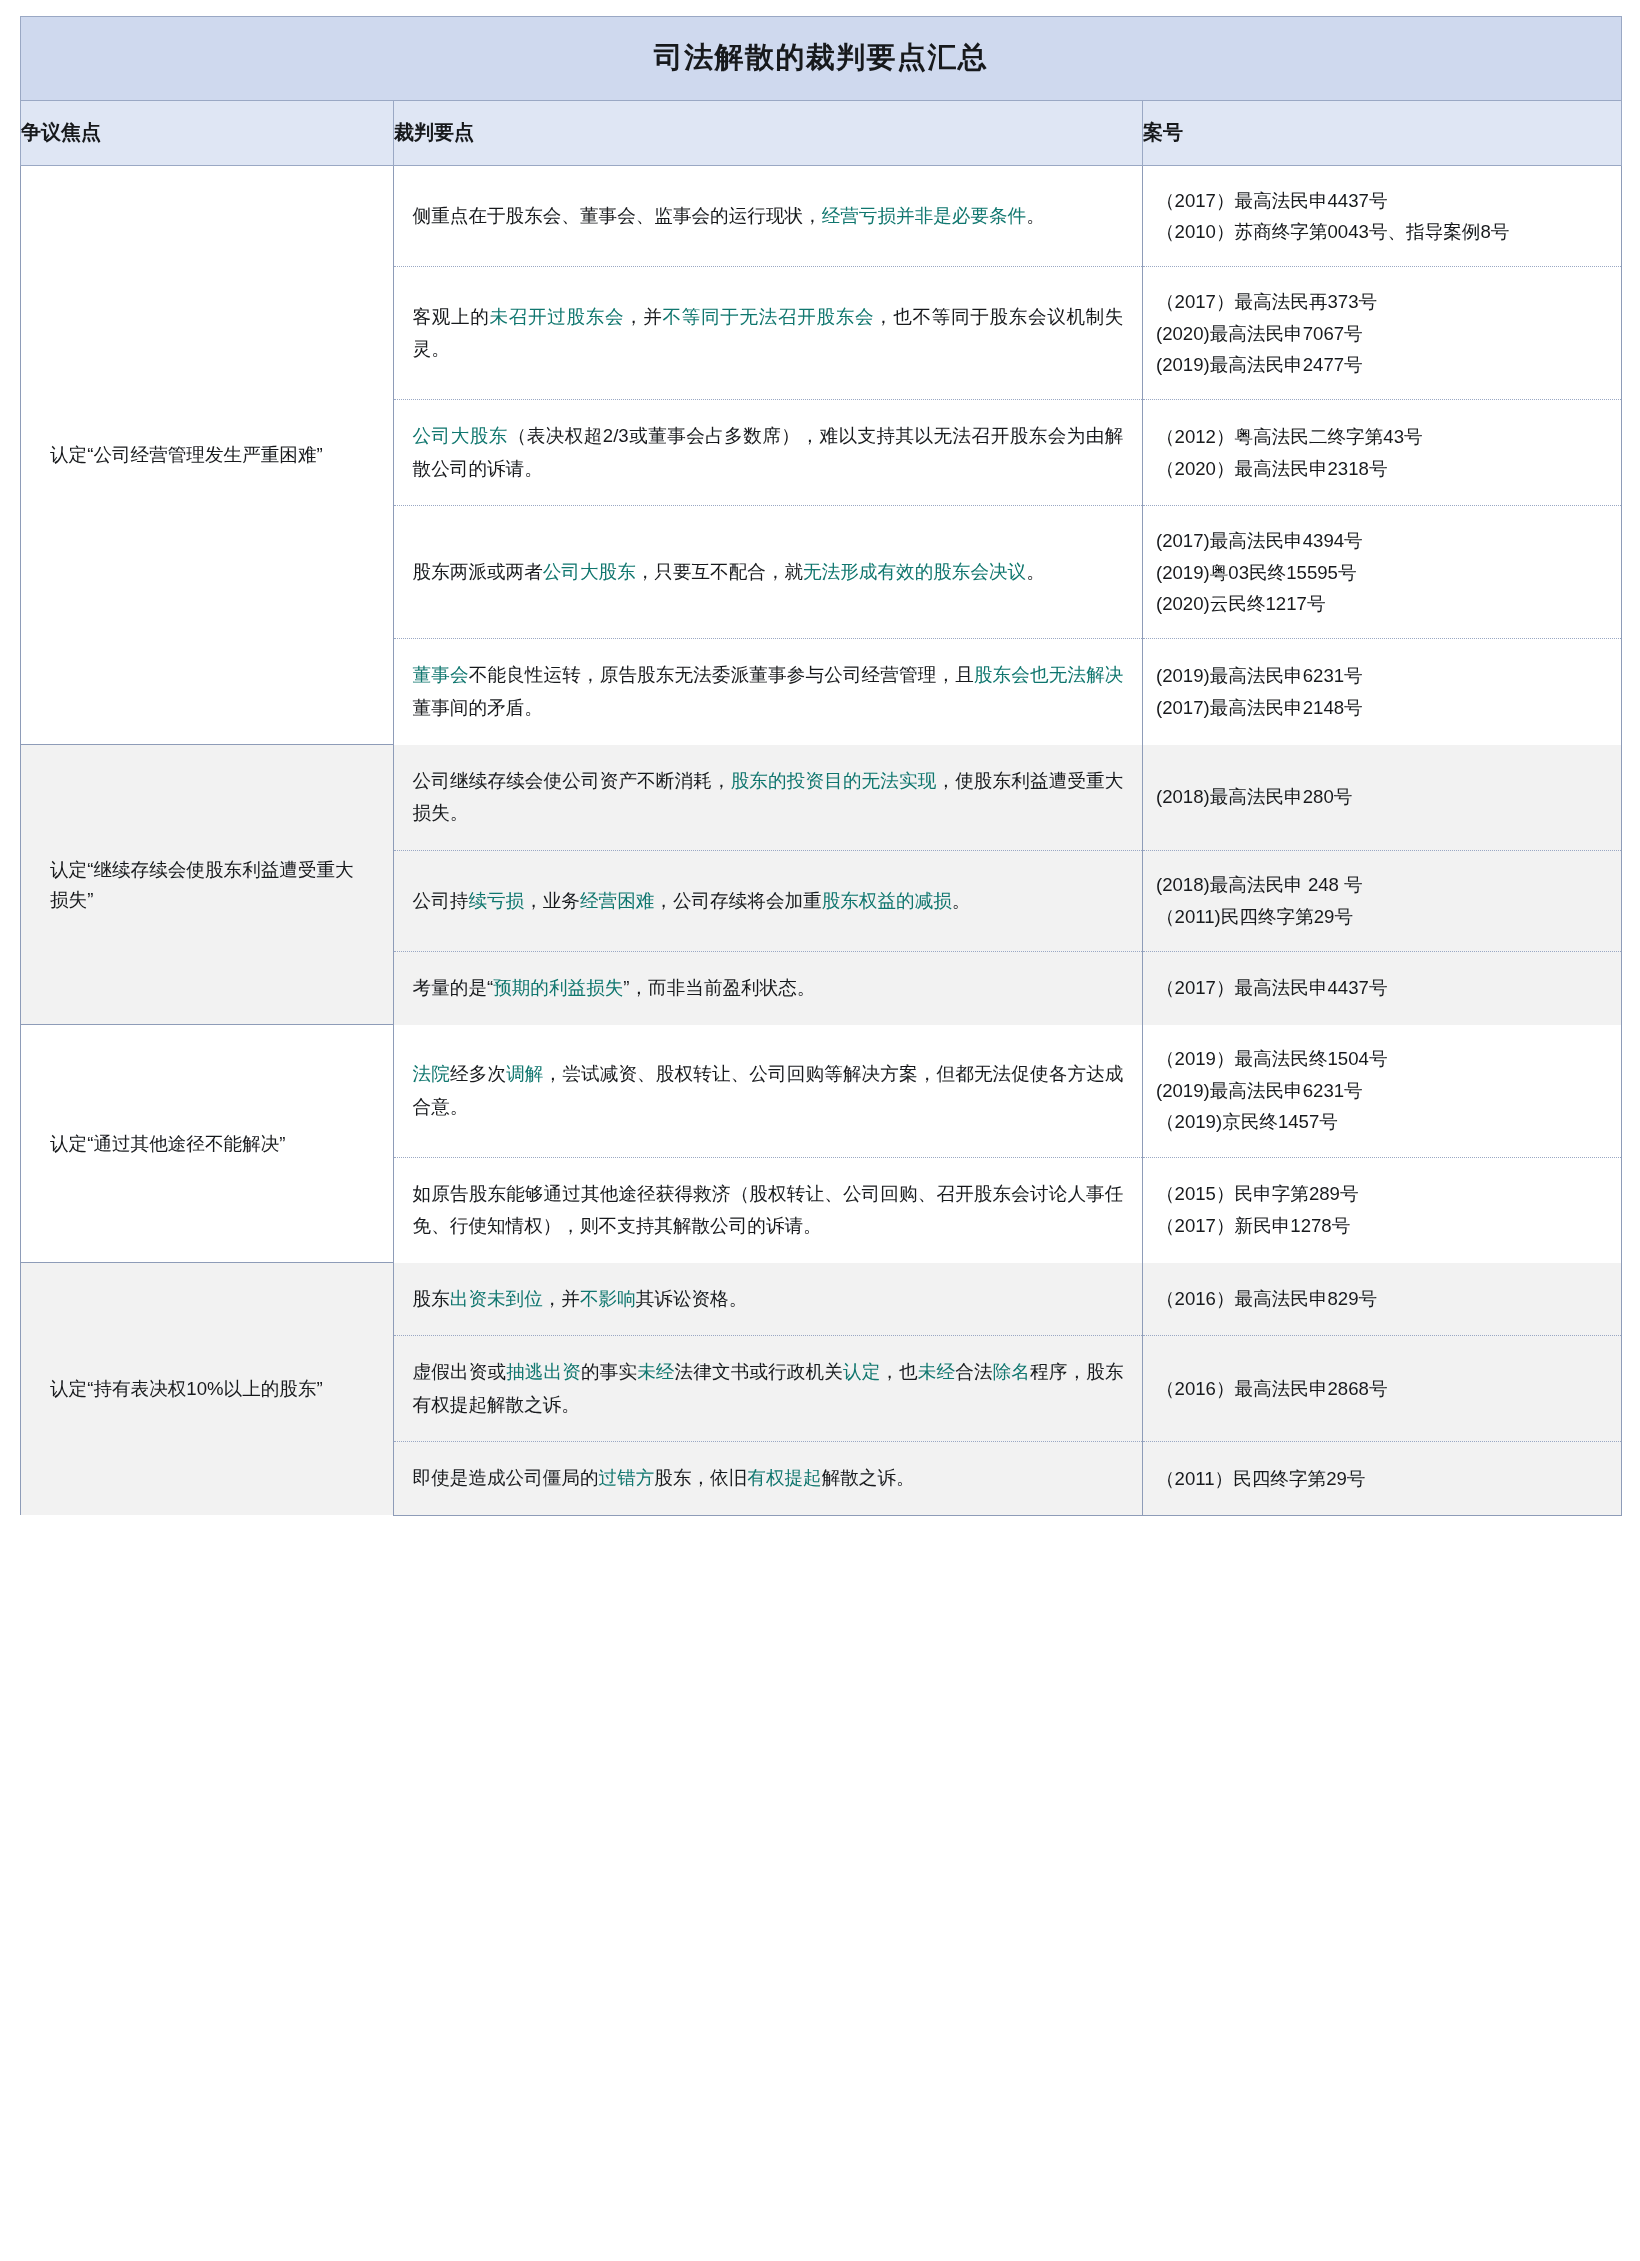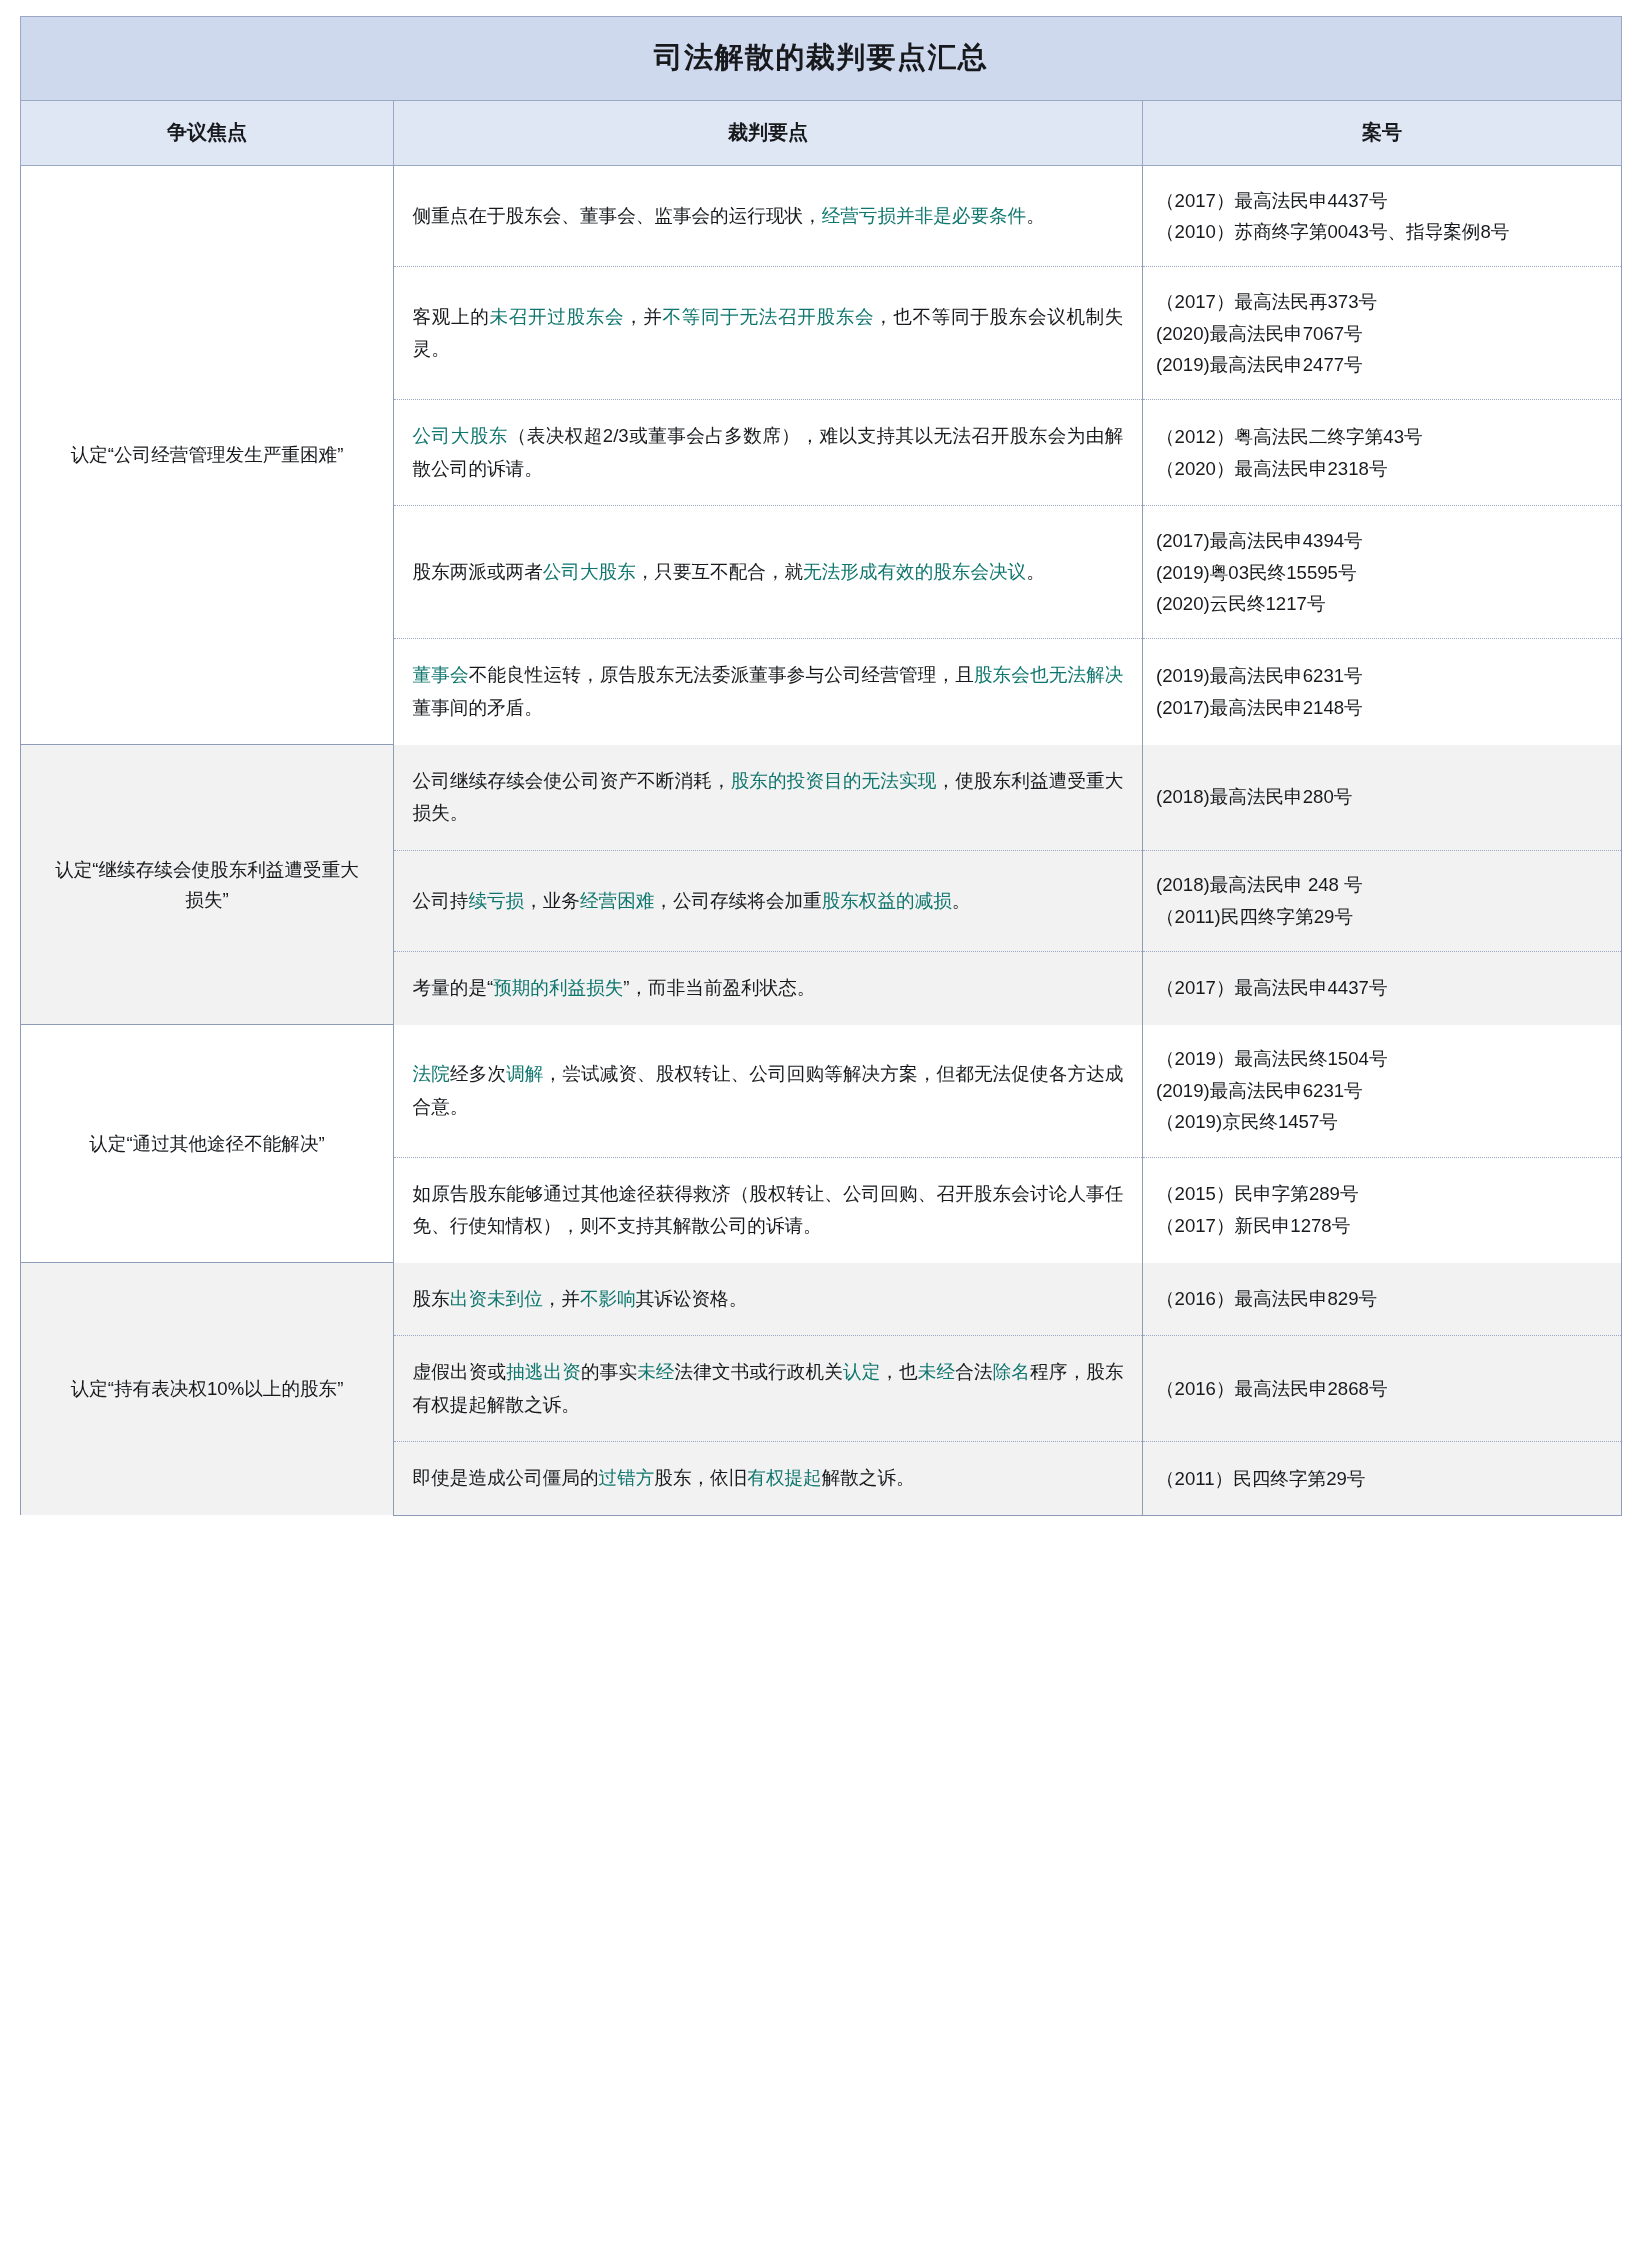--- a/index.html
+++ b/index.html
@@ -29,30 +29,30 @@
     text-align: center;
     font-size: 29px;
     font-weight: bold;
     letter-spacing: 1.4px;
     padding: 21.5px 0 21.5px 0;
     color: #17191c;
   }
   .header-cell {
     background: #dfe6f4;
     border: 0.7px solid #9aa8c4;
-    text-align: center;
+    text-align: left;
     font-size: 20px;
     font-weight: bold;
     padding: 18.6px 0 18.6px 0;
     color: #17191c;
   }
   td.focus {
     border-left: 0.7px solid #8e9cb8;
     border-right: 0.7px solid #8e9cb8;
-    text-align: center;
+    text-align: left;
     vertical-align: middle;
     font-size: 18.6px;
     line-height: 1.6;
     padding: 10px 29px;
     color: #17191c;
   }
   td.point {
     border-left: 0.7px solid #8e9cb8;
     border-right: 0.7px solid #8e9cb8;
     vertical-align: middle;

